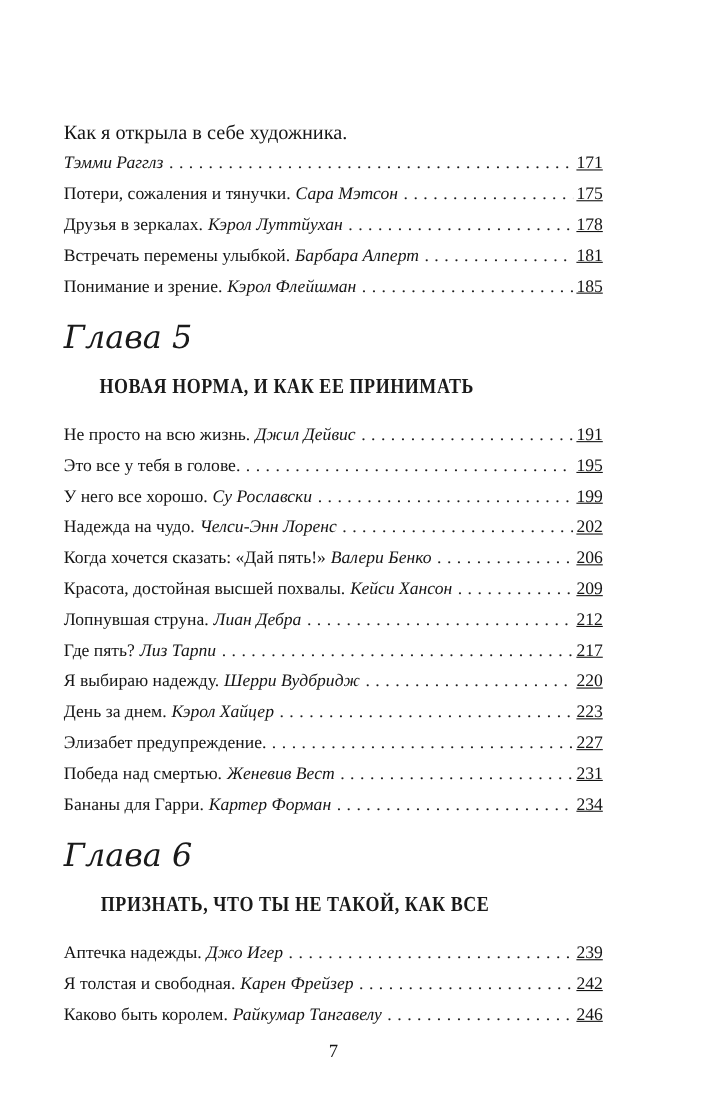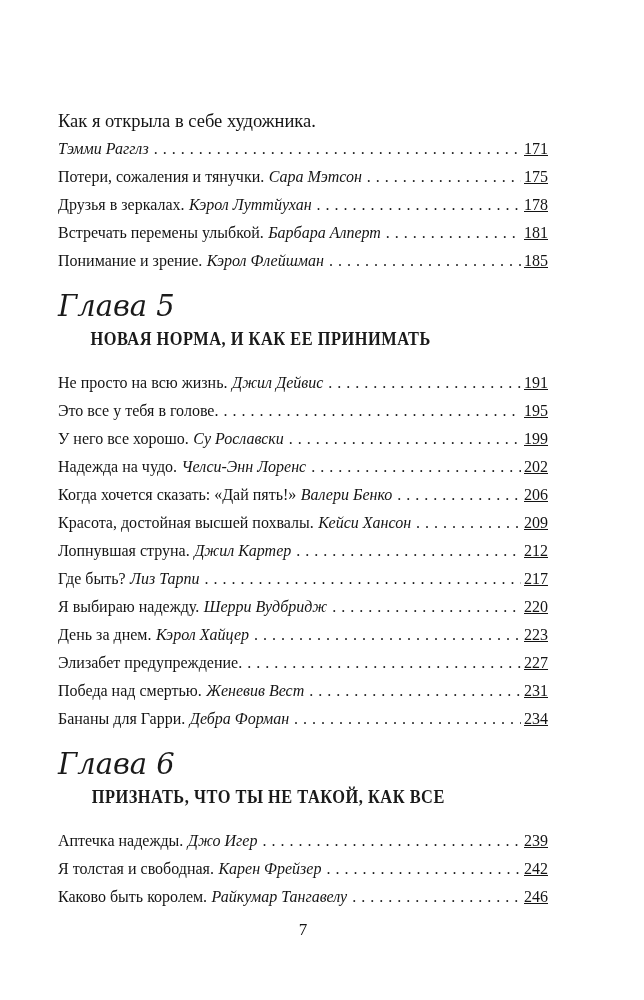--- a/index.html
+++ b/index.html
@@ -66,21 +66,21 @@
   }
   .chapter-label {
     font-family: "DejaVu Serif", serif;
     font-style: italic;
     font-size: 29px;
     line-height: 37px;
     color: #1a1a1a;
   }
   .chapter-name {
     line-height: 22px;
-    margin-top: 3px;
+    margin-top: 16px;
   }
   .chapter-name-inner {
     display: inline-block;
     transform: scaleX(0.84);
     transform-origin: center;
     font-family: "Liberation Serif", serif;
     font-weight: bold;
     font-size: 19.5px;
     letter-spacing: 0.6px;
     color: #1a1a1a;
@@ -180,27 +180,27 @@
 
   <div class="entry">
     <span class="entry-title">Красота, достойная высшей похвалы.</span>
     <span class="entry-author">Кейси Хансон</span>
     <span class="leader"></span>
     <span class="entry-pagenum">209</span>
   </div>
 
   <div class="entry">
     <span class="entry-title">Лопнувшая струна.</span>
-    <span class="entry-author">Джил Картер</span>
+    <span class="entry-author">Лиан Дебра</span>
     <span class="leader"></span>
     <span class="entry-pagenum">212</span>
   </div>
 
   <div class="entry">
-    <span class="entry-title">Где быть?</span>
+    <span class="entry-title">Где пять?</span>
     <span class="entry-author">Лиз Тарпи</span>
     <span class="leader"></span>
     <span class="entry-pagenum">217</span>
   </div>
 
   <div class="entry">
     <span class="entry-title">Я выбираю надежду.</span>
     <span class="entry-author">Шерри Вудбридж</span>
     <span class="leader"></span>
     <span class="entry-pagenum">220</span>
@@ -221,21 +221,21 @@
 
   <div class="entry">
     <span class="entry-title">Победа над смертью.</span>
     <span class="entry-author">Женевив Вест</span>
     <span class="leader"></span>
     <span class="entry-pagenum">231</span>
   </div>
 
   <div class="entry">
     <span class="entry-title">Бананы для Гарри.</span>
-    <span class="entry-author">Дебра Форман</span>
+    <span class="entry-author">Картер Форман</span>
     <span class="leader"></span>
     <span class="entry-pagenum">234</span>
   </div>
 </div>
   <div class="chapter">
     <div class="chapter-label">Глава 6</div>
     <div class="chapter-name">
       <span class="chapter-name-inner">ПРИЗНАТЬ, ЧТО ТЫ НЕ ТАКОЙ, КАК ВСЕ</span>
     </div>
   </div>

